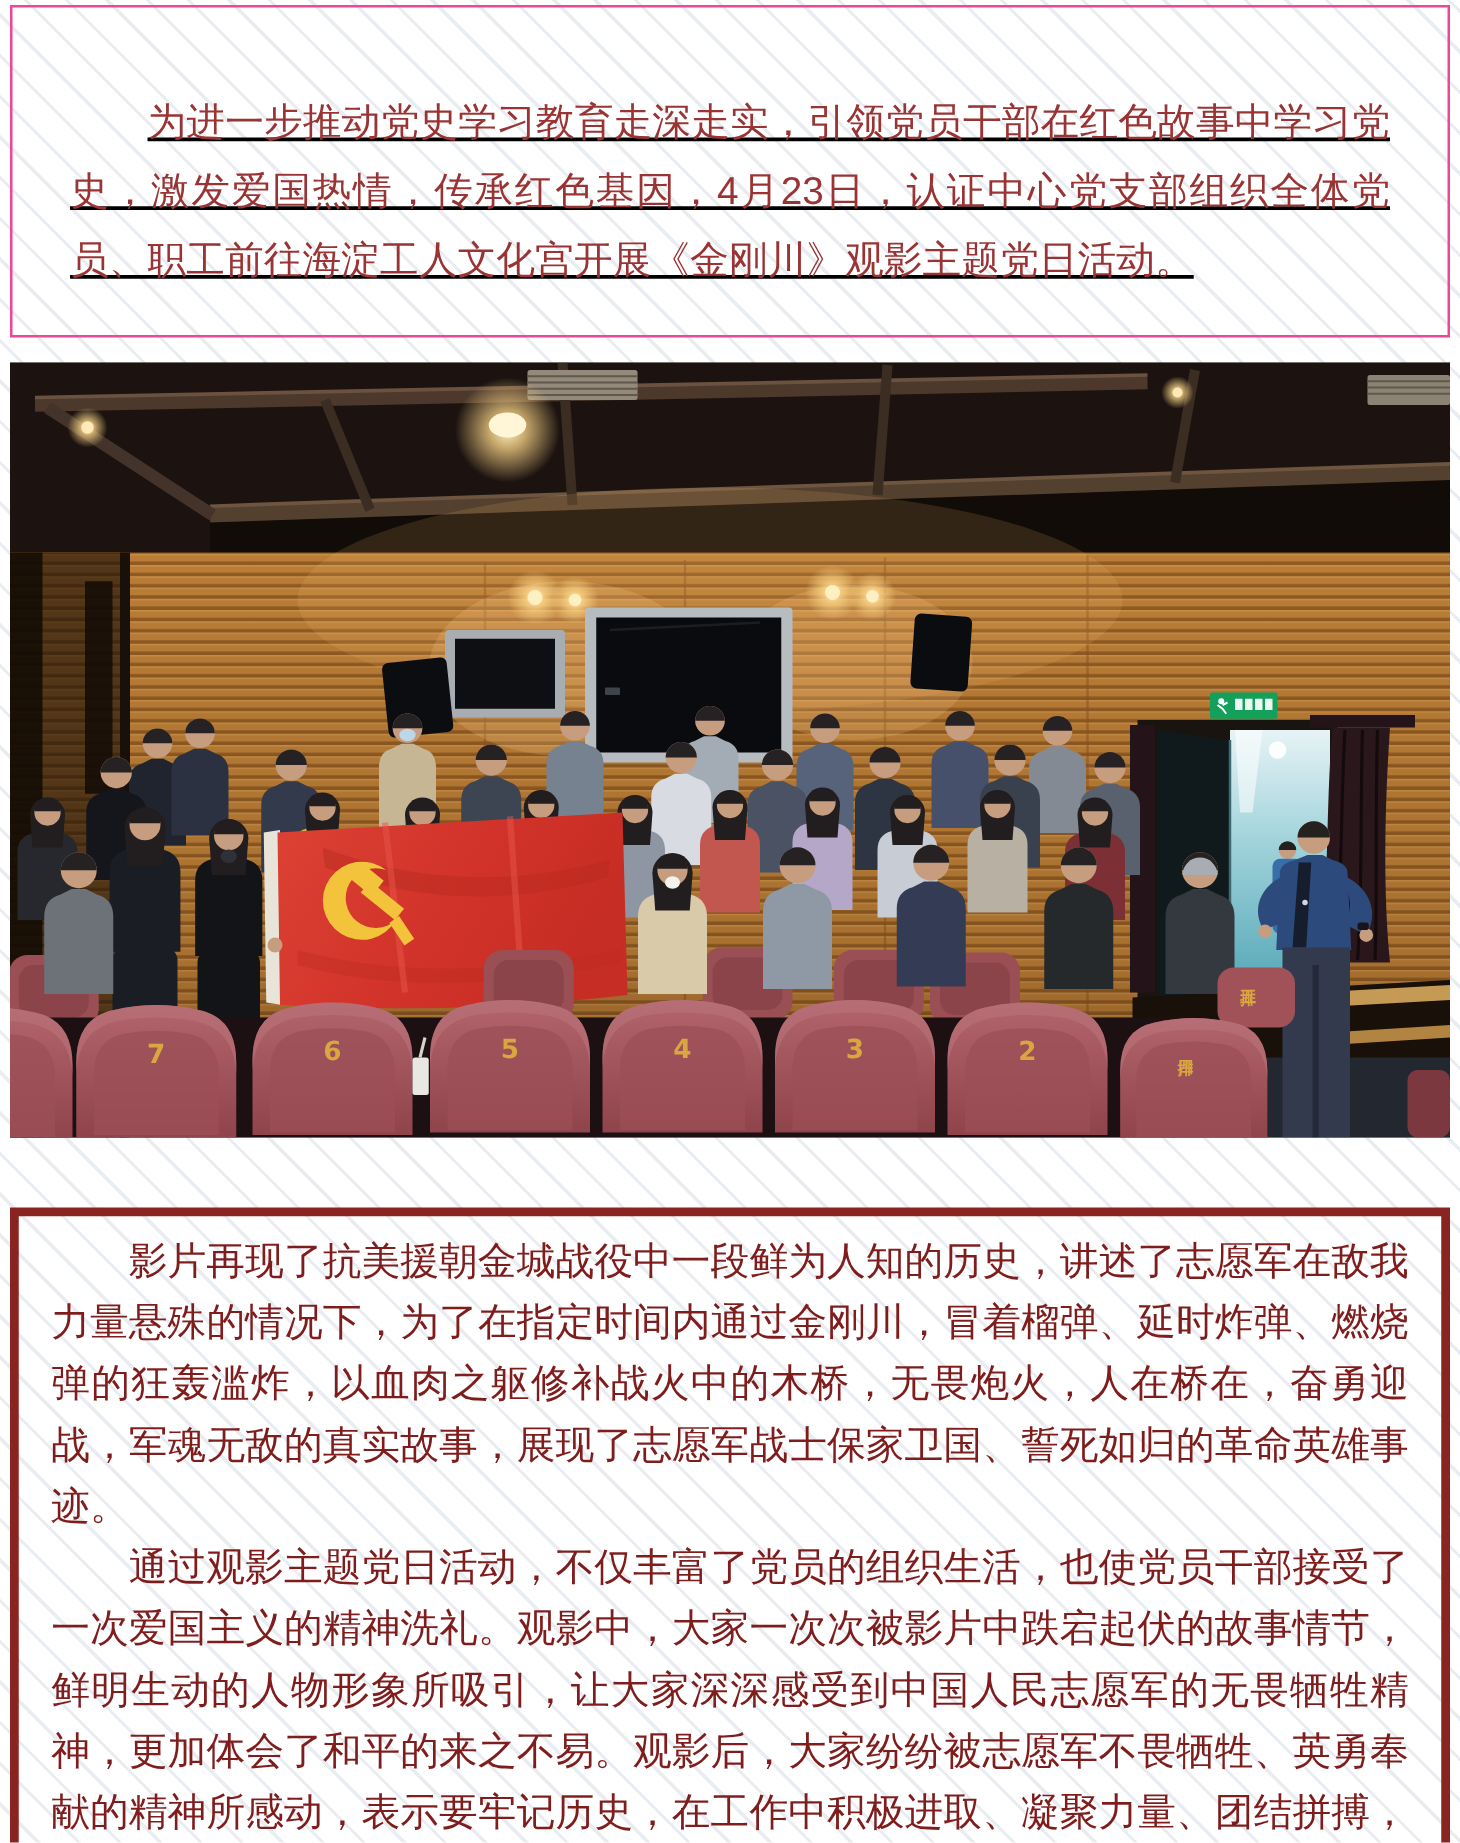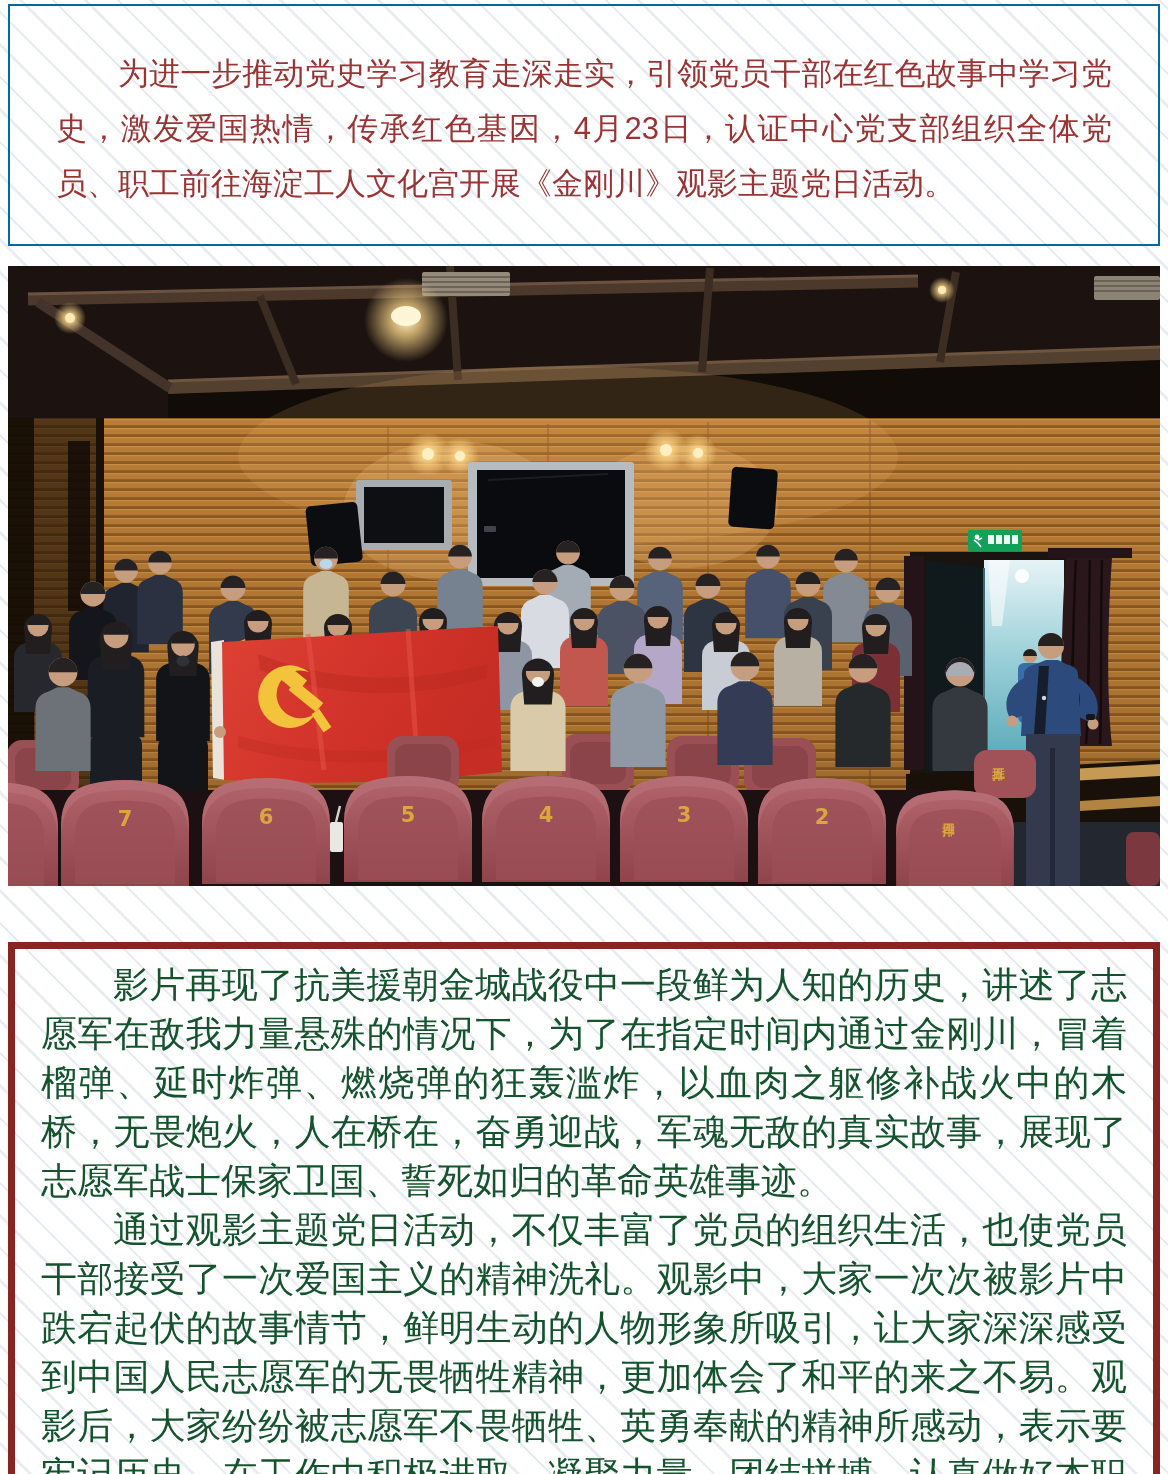--- a/index.html
+++ b/index.html
@@ -6,38 +6,39 @@
   body{
     width:1168px;height:1474px;overflow:hidden;
     font-family:"Liberation Sans","DejaVu Sans",sans-serif;
     background:#ffffff;
     background-image:repeating-linear-gradient(45deg,#ffffff 0 20.5px,#e9edf1 20.5px 23px);
   }
   .box{box-sizing:border-box;margin:0 8px;}
   .box p{margin:0;text-align:justify;text-indent:2em;}
   .box-intro{
     margin-top:4px;
-    border:2px solid #0369a1;
-    padding:40px 46px 33px 46px;
+    border:2px solid #ec4899;
+    padding:64px 46px 33px 46px;
+    text-decoration:underline;
   }
   .box-intro p{
     font-size:31px;line-height:55px;color:#9a3434;
   }
   .photo-wrap{
     margin:20px 8px 0 8px;width:1152px;height:620px;
     overflow:hidden;background:#1a120c;
   }
   .photo-wrap svg{display:block;}
   .box-body{
     margin-top:56px;
     border:7px solid #8a2421;
     padding:11px 26px 7px 26px;
   }
   .box-body p{
-    font-size:36px;line-height:49px;color:#14532d;
+    font-size:31px;line-height:49px;color:#7f1d1d;
   }
   .seat-num{
     font-family:"DejaVu Sans","Liberation Sans",sans-serif;
     font-size:21px;font-weight:bold;fill:#d9a640;text-anchor:middle;
   }
   .row-label{
     font-family:"DejaVu Sans","Liberation Sans",sans-serif;
     font-size:12.5px;font-weight:bold;fill:#d9a640;
     writing-mode:vertical-rl;text-orientation:upright;
   }

